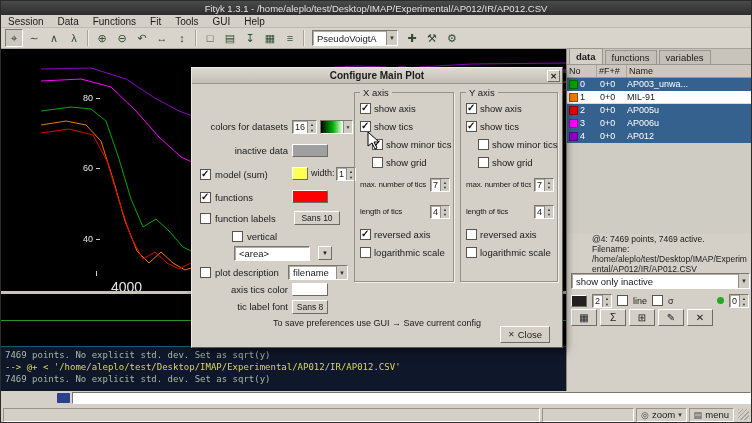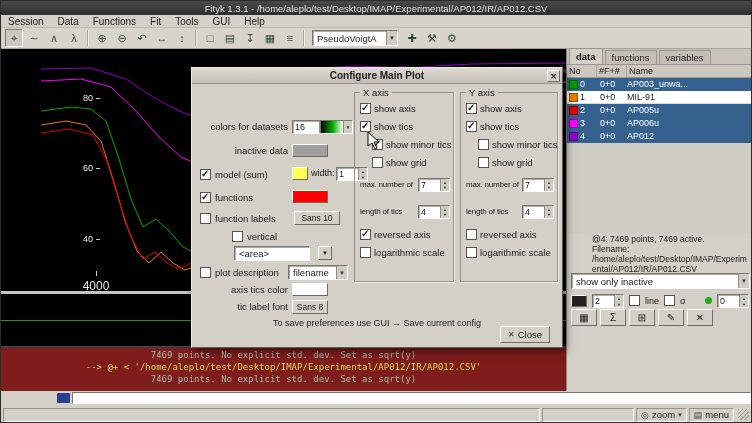--- a/index.html
+++ b/index.html
@@ -26,28 +26,28 @@
     border:1px solid;border-color:#7a766e #fff #fff #7a766e;box-shadow:inset 1px 1px 0 #b0aca4;}
   .combo .cval{padding:0 4px;white-space:nowrap;overflow:hidden;}
   .combo .carr{margin-left:auto;width:11px;align-self:stretch;background:#cfccc4;
     border-left:1px solid #918d85;display:flex;align-items:center;justify-content:center;}
   .combo .carr::before{content:"▼";font-size:6px;color:#333;}
   .fsel{width:86px;margin:0 4px;}
   
   .plot-main{position:absolute;top:48px;left:0;width:565px;height:242px;background:#000;overflow:hidden;}
   .ytick{position:absolute;left:66px;width:26px;text-align:right;color:#e6e6e6;font-size:9px;}
   .ymark{position:absolute;left:95px;width:4px;height:1px;background:#cfcfcf;}
-  .xtick{position:absolute;top:230px;width:30px;text-align:center;color:#e6e6e6;font-size:12px;}
+  .xtick{position:absolute;top:230px;width:30px;text-align:center;color:#e6e6e6;font-size:14px;margin-left:30px;}
   .xmark{position:absolute;top:222px;width:1px;height:5px;background:#cfcfcf;}
   .hsplit{position:absolute;top:290px;left:0;width:565px;height:3px;background:#c8c4bc;}
   .plot-aux{position:absolute;top:293px;left:0;width:565px;height:52px;background:#000;}
   .aux-line{position:absolute;top:26px;left:0;right:0;height:1px;background:#2f8f2f;}
   
-  .console{position:absolute;top:345px;left:0;width:565px;height:45px;background:#7f1d1d;
-    border-top:1px solid #1d5a70;padding:2px 4px;font-family:"DejaVu Sans Mono",monospace;font-size:9px;overflow:hidden;text-align:center;}
+  .console{position:absolute;top:345px;left:0;width:565px;height:45px;background:#0f172a;
+    border-top:1px solid #1d5a70;padding:2px 4px;font-family:"DejaVu Sans Mono",monospace;font-size:9px;overflow:hidden;}
   .cline{white-space:nowrap;line-height:12px;}
   .cline.info{color:#a7b9a7;}
   .cline.command{color:#d8d855;}
   .inputline{position:absolute;top:390px;left:0;right:0;height:14px;background:#d4d0c8;
     display:flex;align-items:center;}
   .inspacer{width:56px;height:100%;}
   .prompticon{width:13px;height:10px;background:#2b3f8c;border-radius:1px;margin-right:2px;}
   .cmdinput{flex:1;height:12px;border:1px solid;border-color:#7a766e #fff #fff #7a766e;
     background:#fff;font-size:9.5px;padding:0 3px;outline:none;font-family:"DejaVu Sans Mono",monospace;}
   .statusbar{position:absolute;top:404px;left:0;right:0;height:19px;background:#d4d0c8;
@@ -85,21 +85,21 @@
   .smallsw{width:16px;height:12px;border:1px solid;border-color:#fff #6f6b63 #6f6b63 #fff;display:inline-block;}
   .greendot{width:7px;height:7px;border-radius:50%;display:inline-block;margin-left:auto;}
   .sbtns{position:absolute;top:260px;left:4px;display:flex;gap:3px;}
   .sbtn{width:26px;height:17px;display:flex;align-items:center;justify-content:center;font-size:10px;
     background:#d4d0c8;border:1px solid;border-color:#fff #6f6b63 #6f6b63 #fff;}
   
   .cb{width:11px;height:11px;background:#fff;border:1px solid #58544c;display:inline-block;
     position:relative;flex:none;}
   .cb.checked::after{content:"✓";position:absolute;left:0px;top:-2px;font-size:10px;font-weight:bold;color:#111;}
   .spin{display:inline-flex;height:14px;background:#fff;border:1px solid;
-    border-color:#7a766e #fff #fff #7a766e;box-shadow:inset 1px 1px 0 #b0aca4;flex:none;gap:12px;}
+    border-color:#7a766e #fff #fff #7a766e;box-shadow:inset 1px 1px 0 #b0aca4;flex:none;}
   .spin .val{font-size:9px;padding:0 2px;min-width:9px;text-align:right;display:flex;align-items:center;}
   .spin .arrows{width:9px;background:#cfccc4;border-left:1px solid #918d85;
     display:flex;flex-direction:column;align-items:center;justify-content:center;}
   .spin .arrows i{font-style:normal;line-height:4px;}
   .spin .arrows i::before{content:"▲";font-size:4px;color:#333;}
   .spin .arrows i + i::before{content:"▼";}
   .swatch{display:inline-block;height:13px;border:1px solid;border-color:#fff #6f6b63 #6f6b63 #fff;flex:none;}
   .btn3{background:#d4d0c8;border:1px solid;border-color:#fff #6f6b63 #6f6b63 #fff;}
   
   .dialog{position:absolute;left:190px;top:66px;width:372px;height:281px;background:#d4d0c8;

